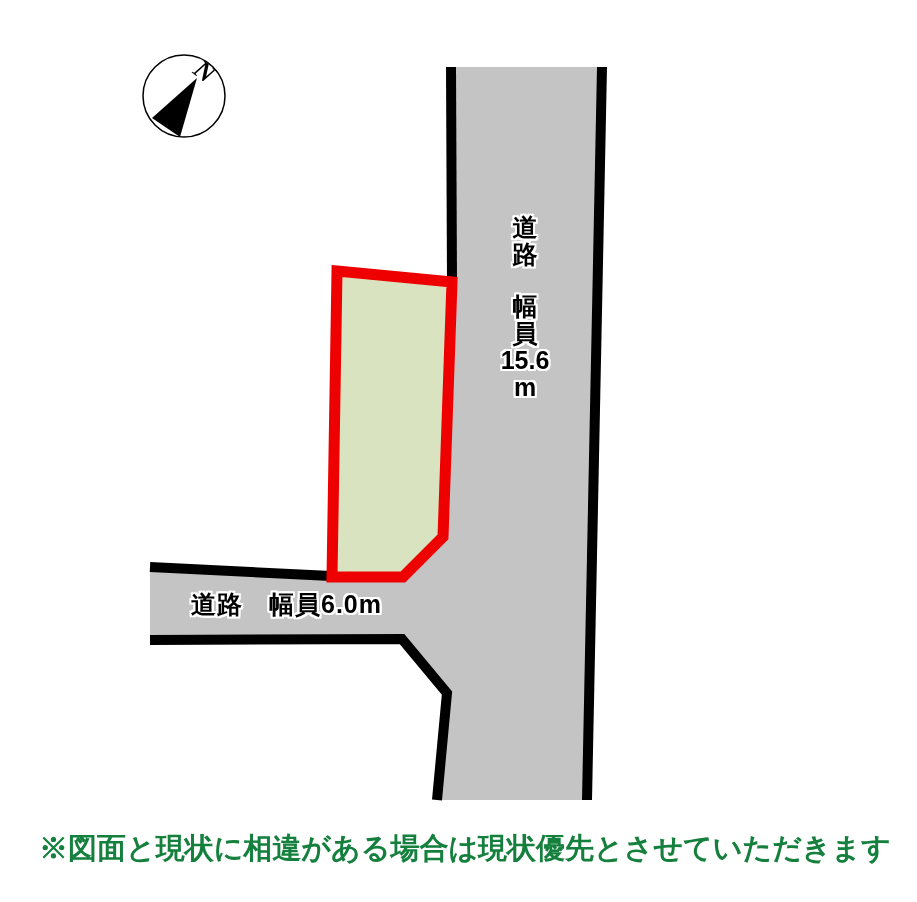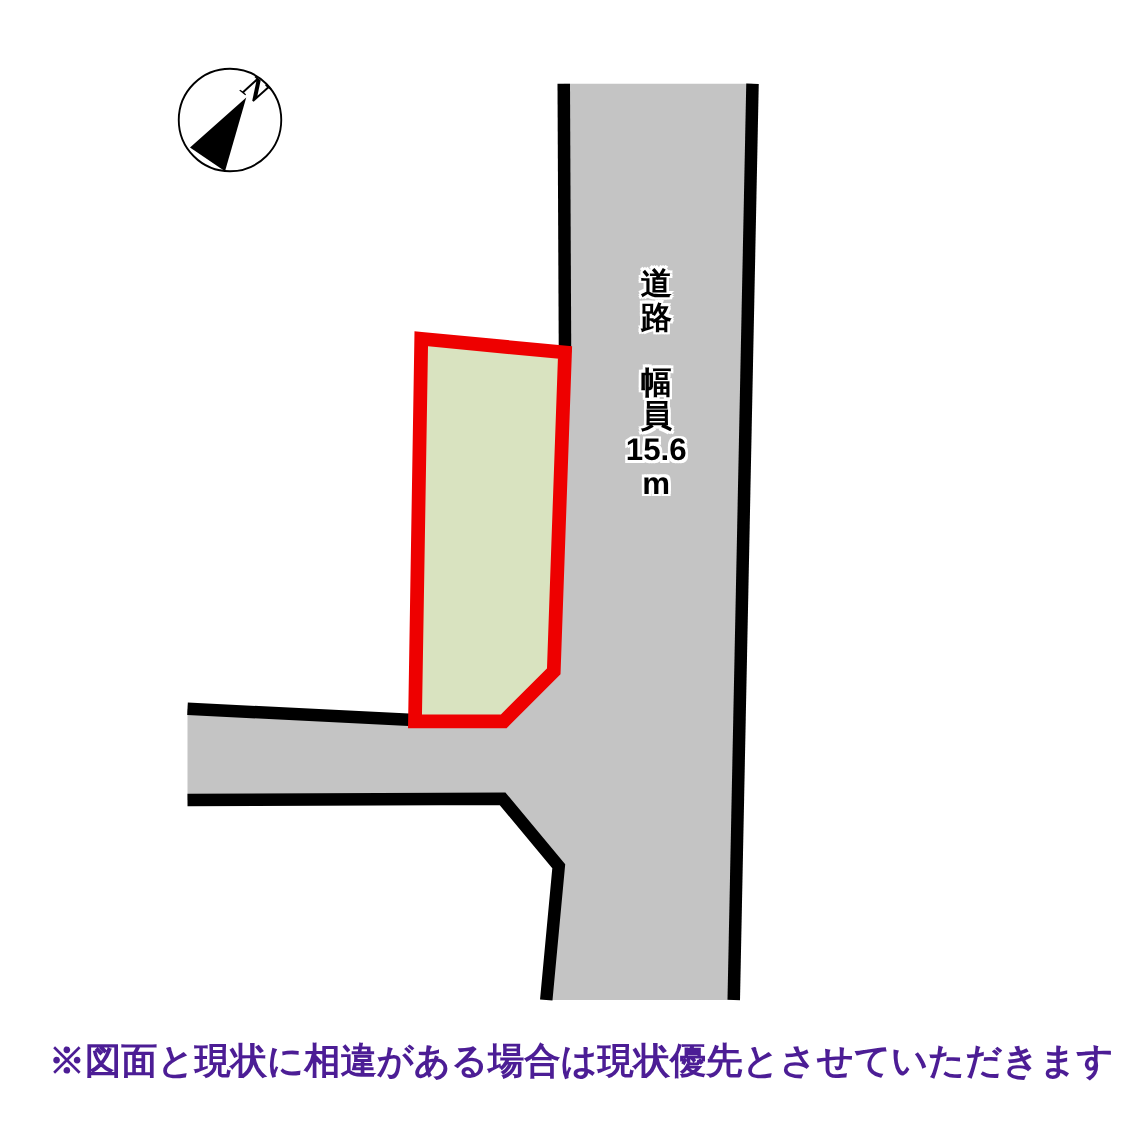--- a/index.html
+++ b/index.html
@@ -59,21 +59,21 @@
     letter-spacing: 1px;
     white-space: nowrap;
   }
   .disclaimer {
     position: absolute;
     left: 39px;
     top: 829px;
     width: 860px;
     font-size: 29px;
     font-weight: 600;
-    color: #4c1d95;
+    color: #15803d;
     white-space: nowrap;
   }
 </style>
 </head>
 <body>
 
 <div class="canvas">
 
   <svg width="917" height="902" viewBox="0 0 917 902">
 
@@ -95,16 +95,17 @@
 
   <div class="vroad-label outlined">
     <div class="vl">道</div>
     <div class="vl">路</div>
     <div class="vl gap">幅</div>
     <div class="vl">員</div>
     <div class="vl">15.6</div>
     <div class="vl">m</div>
   </div>
 
+  <div class="hroad-label outlined">道路　幅員6.0m</div>
 
   <div class="disclaimer">※図面と現状に相違がある場合は現状優先とさせていただきます</div>
 
 </div>
 
 </body></html>

